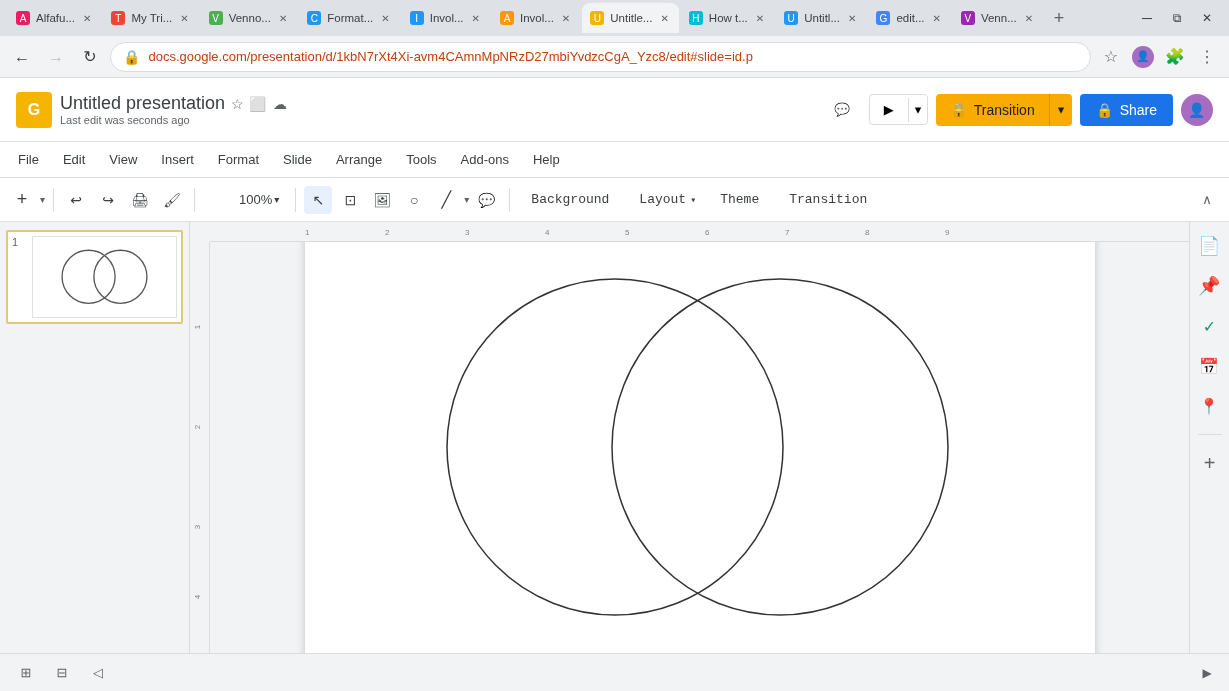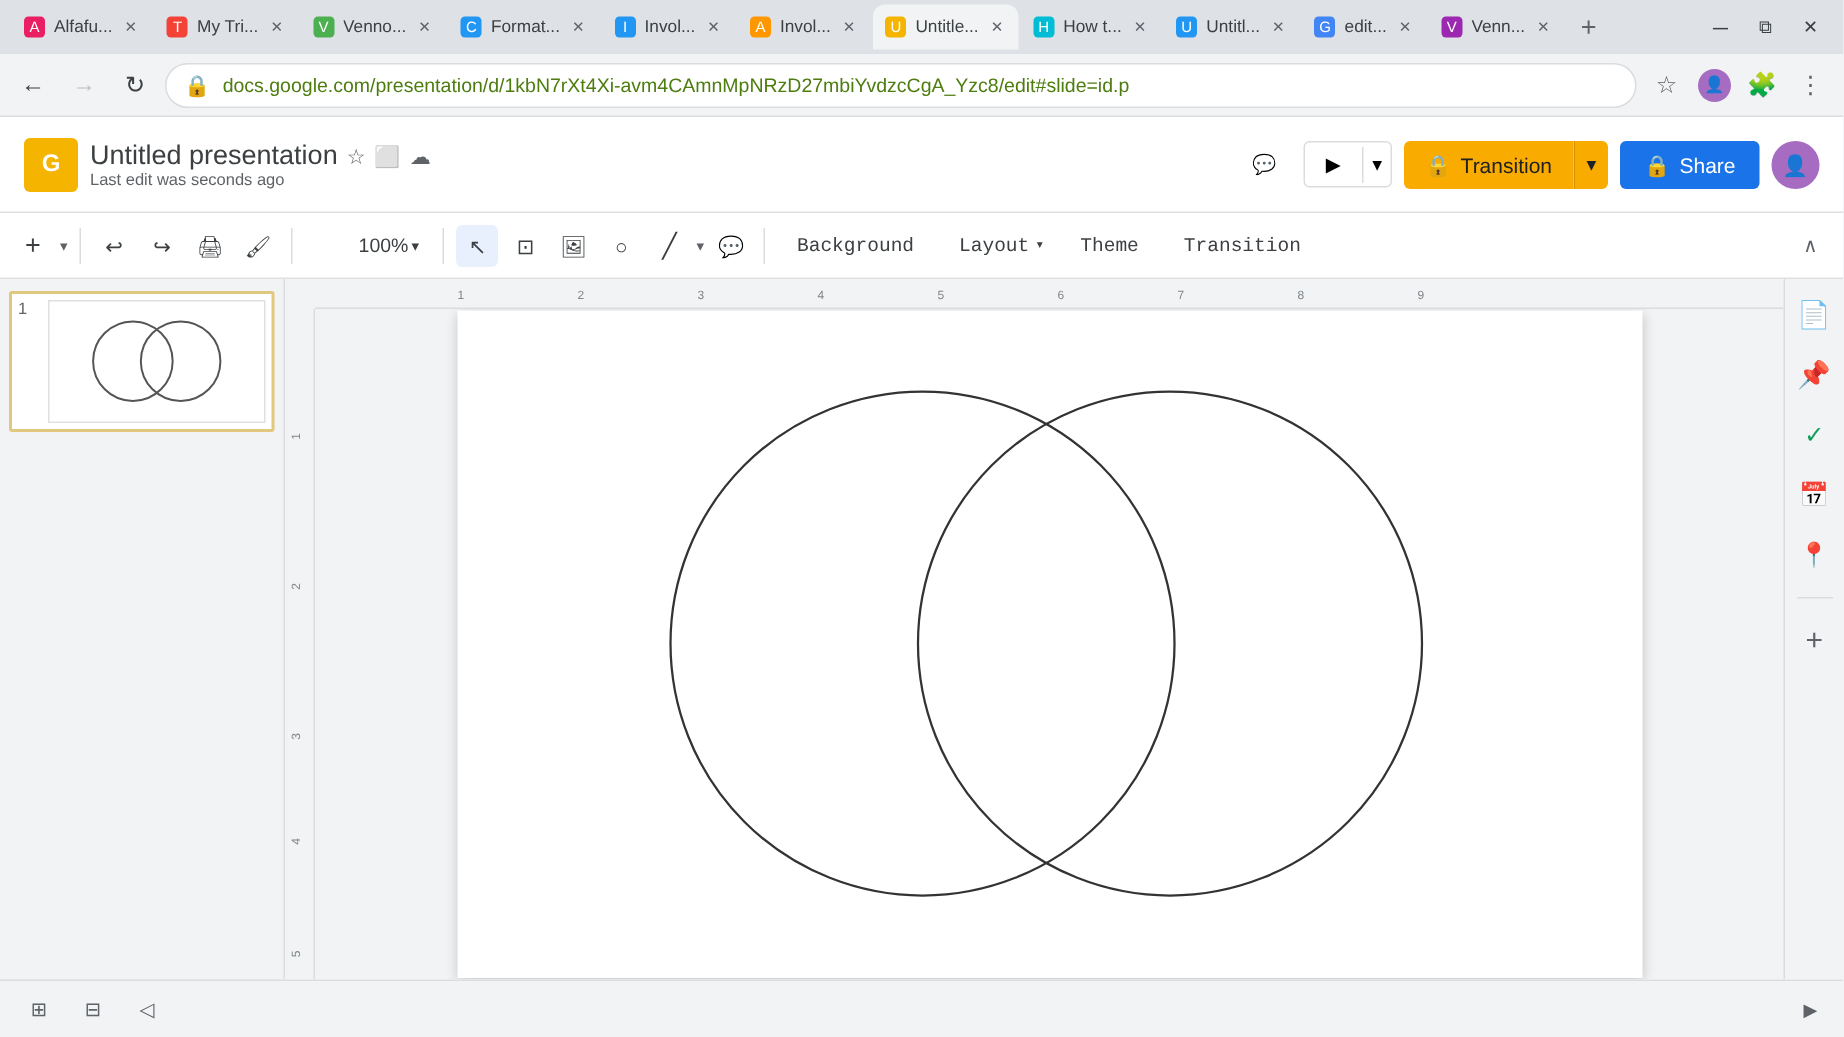--- a/index.html
+++ b/index.html
@@ -14,21 +14,21 @@
     .tab-favicon { width: 14px; height: 14px; border-radius: 2px; display: flex; align-items: center; justify-content: center; font-size: 10px; }
     .tab-title { flex: 1; overflow: hidden; text-overflow: ellipsis; white-space: nowrap; font-size: 11.5px; }
     .tab-close { font-size: 10px; color: #5f6368; cursor: pointer; padding: 2px; border-radius: 50%; }
     .new-tab-btn { width: 28px; height: 28px; display: flex; align-items: center; justify-content: center; border-radius: 50%; color: #5f6368; font-size: 18px; cursor: pointer; }
 
     .browser-toolbar { background: #f1f3f4; height: 42px; display: flex; align-items: center; padding: 0 8px; gap: 6px; border-bottom: 1px solid #dadce0; }
     .nav-btn { width: 28px; height: 28px; border-radius: 50%; display: flex; align-items: center; justify-content: center; color: #3c4043; cursor: pointer; font-size: 16px; }
     .nav-btn.disabled { color: #bdc1c6; cursor: default; }
     .address-bar { flex: 1; height: 30px; background: #fff; border-radius: 15px; display: flex; align-items: center; padding: 0 12px; font-size: 13px; color: #3c4043; border: 1px solid #dadce0; gap: 8px; }
     .address-bar .lock-icon { color: #5f6368; font-size: 14px; }
-    .address-text { font-size: 13px; color: #4d7c0f; }
+    .address-text { font-size: 13px; color: #c2410c; }
     .toolbar-actions { display: flex; align-items: center; gap: 4px; }
     .toolbar-icon-btn { width: 28px; height: 28px; border-radius: 50%; display: flex; align-items: center; justify-content: center; color: #5f6368; cursor: pointer; font-size: 16px; }
 
     
     .app-container { flex: 1; display: flex; flex-direction: column; background: #f1f3f4; overflow: hidden; }
 
     
     .app-header { height: 64px; background: #fff; display: flex; align-items: center; padding: 0 16px; gap: 8px; border-bottom: 1px solid #e0e0e0; }
     .app-logo { width: 36px; height: 36px; background: #f4b400; border-radius: 4px; display: flex; align-items: center; justify-content: center; color: white; font-weight: bold; font-size: 20px; flex-shrink: 0; }
     .app-title-area { display: flex; flex-direction: column; }
@@ -202,20 +202,32 @@
           <div style="background:#f9ab00;color:#202124;padding:8px 8px;cursor:pointer;border-radius:0 4px 4px 0;border-left:1px solid rgba(0,0,0,0.15);">▾</div>
         </div>
         <div class="share-btn">
           <span>🔒</span>
           <span>Share</span>
         </div>
         <div class="header-profile">👤</div>
       </div>
     </div>
 
+    <div class="menu-bar">
+      <div class="menu-item">File</div>
+      <div class="menu-item">Edit</div>
+      <div class="menu-item">View</div>
+      <div class="menu-item">Insert</div>
+      <div class="menu-item">Format</div>
+      <div class="menu-item">Slide</div>
+      <div class="menu-item">Arrange</div>
+      <div class="menu-item">Tools</div>
+      <div class="menu-item">Add-ons</div>
+      <div class="menu-item">Help</div>
+    </div>
 
     <div class="toolbar">
 
       <div class="tool-btn" style="font-size:18px;font-weight:300;">+</div>
       <div style="font-size:10px;color:#5f6368;cursor:pointer;">▾</div>
       <div class="toolbar-sep"></div>
       <div class="tool-btn">↩</div>
       <div class="tool-btn">↪</div>
       <div class="tool-btn">🖨</div>
       <div class="tool-btn">🖌</div>

